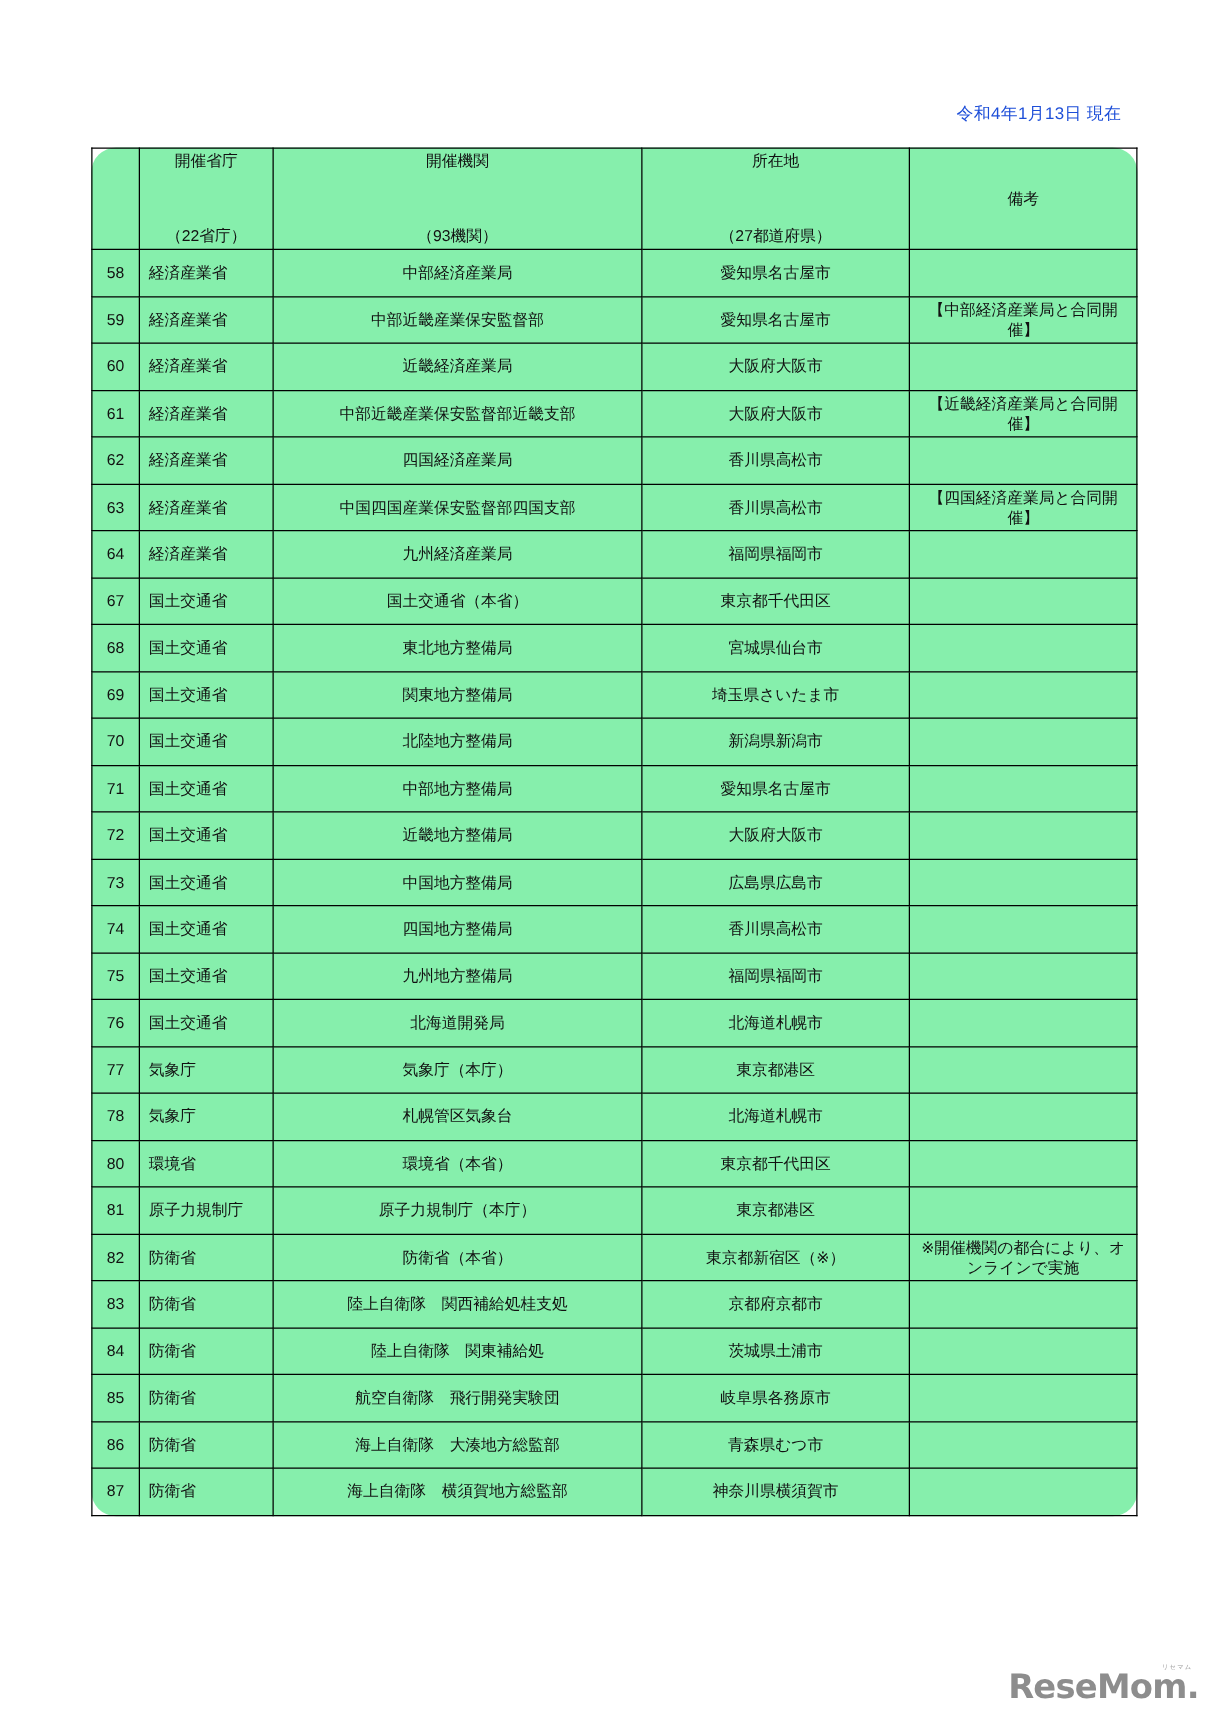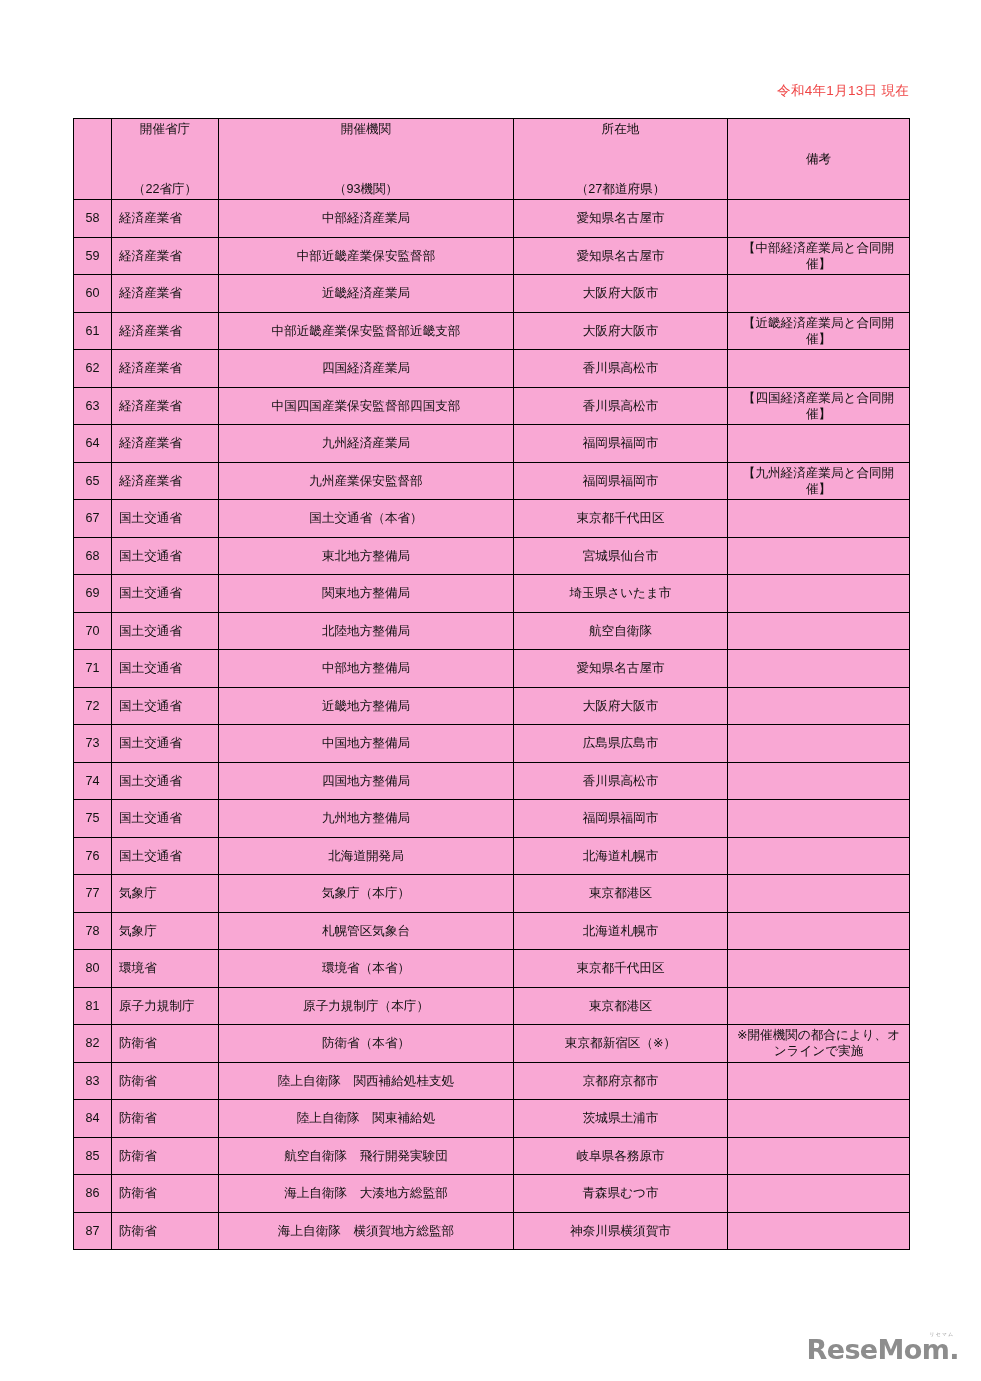--- a/index.html
+++ b/index.html
@@ -20,40 +20,41 @@
   .page {
     position: absolute;
     inset: 0;
     background: #ffffff;
   }
 
   
   .date-line {
     position: absolute;
     top: 82px;
-    right: 72px;
+    right: 84px;
     font-size: 13.5px;
     letter-spacing: 0.3px;
-    color: #ef4444;
+    color: #1d4ed8;
     white-space: nowrap;
   }
 
   
   .table-wrap {
     position: absolute;
     left: 73px;
     top: 118px;
     width: 836px;
   }
 
   table.schedule {
     border-collapse: collapse;
     table-layout: fixed;
     width: 836px;
-    background: #f9a8d4;
+    background: #86efac;
+    border-radius: 20px;
   }
 
   table.schedule col.c-no    { width: 38px;  }
   table.schedule col.c-min   { width: 107px; }
   table.schedule col.c-org   { width: 295px; }
   table.schedule col.c-loc   { width: 214px; }
   table.schedule col.c-rem   { width: 182px; }
 
   table.schedule th,
   table.schedule td {
@@ -212,27 +213,20 @@
             <td class="remark">【四国経済産業局と合同開催】</td>
           </tr>
           <tr>
             <td class="no">64</td>
             <td class="ministry">経済産業省</td>
             <td class="org">九州経済産業局</td>
             <td class="location">福岡県福岡市</td>
             <td class="remark empty"></td>
           </tr>
           <tr>
-            <td class="no">65</td>
-            <td class="ministry">経済産業省</td>
-            <td class="org">九州産業保安監督部</td>
-            <td class="location">福岡県福岡市</td>
-            <td class="remark">【九州経済産業局と合同開催】</td>
-          </tr>
-          <tr>
             <td class="no">67</td>
             <td class="ministry">国土交通省</td>
             <td class="org">国土交通省（本省）</td>
             <td class="location">東京都千代田区</td>
             <td class="remark empty"></td>
           </tr>
           <tr>
             <td class="no">68</td>
             <td class="ministry">国土交通省</td>
             <td class="org">東北地方整備局</td>
@@ -243,21 +237,21 @@
             <td class="no">69</td>
             <td class="ministry">国土交通省</td>
             <td class="org">関東地方整備局</td>
             <td class="location">埼玉県さいたま市</td>
             <td class="remark empty"></td>
           </tr>
           <tr>
             <td class="no">70</td>
             <td class="ministry">国土交通省</td>
             <td class="org">北陸地方整備局</td>
-            <td class="location">航空自衛隊</td>
+            <td class="location">新潟県新潟市</td>
             <td class="remark empty"></td>
           </tr>
           <tr>
             <td class="no">71</td>
             <td class="ministry">国土交通省</td>
             <td class="org">中部地方整備局</td>
             <td class="location">愛知県名古屋市</td>
             <td class="remark empty"></td>
           </tr>
           <tr>

